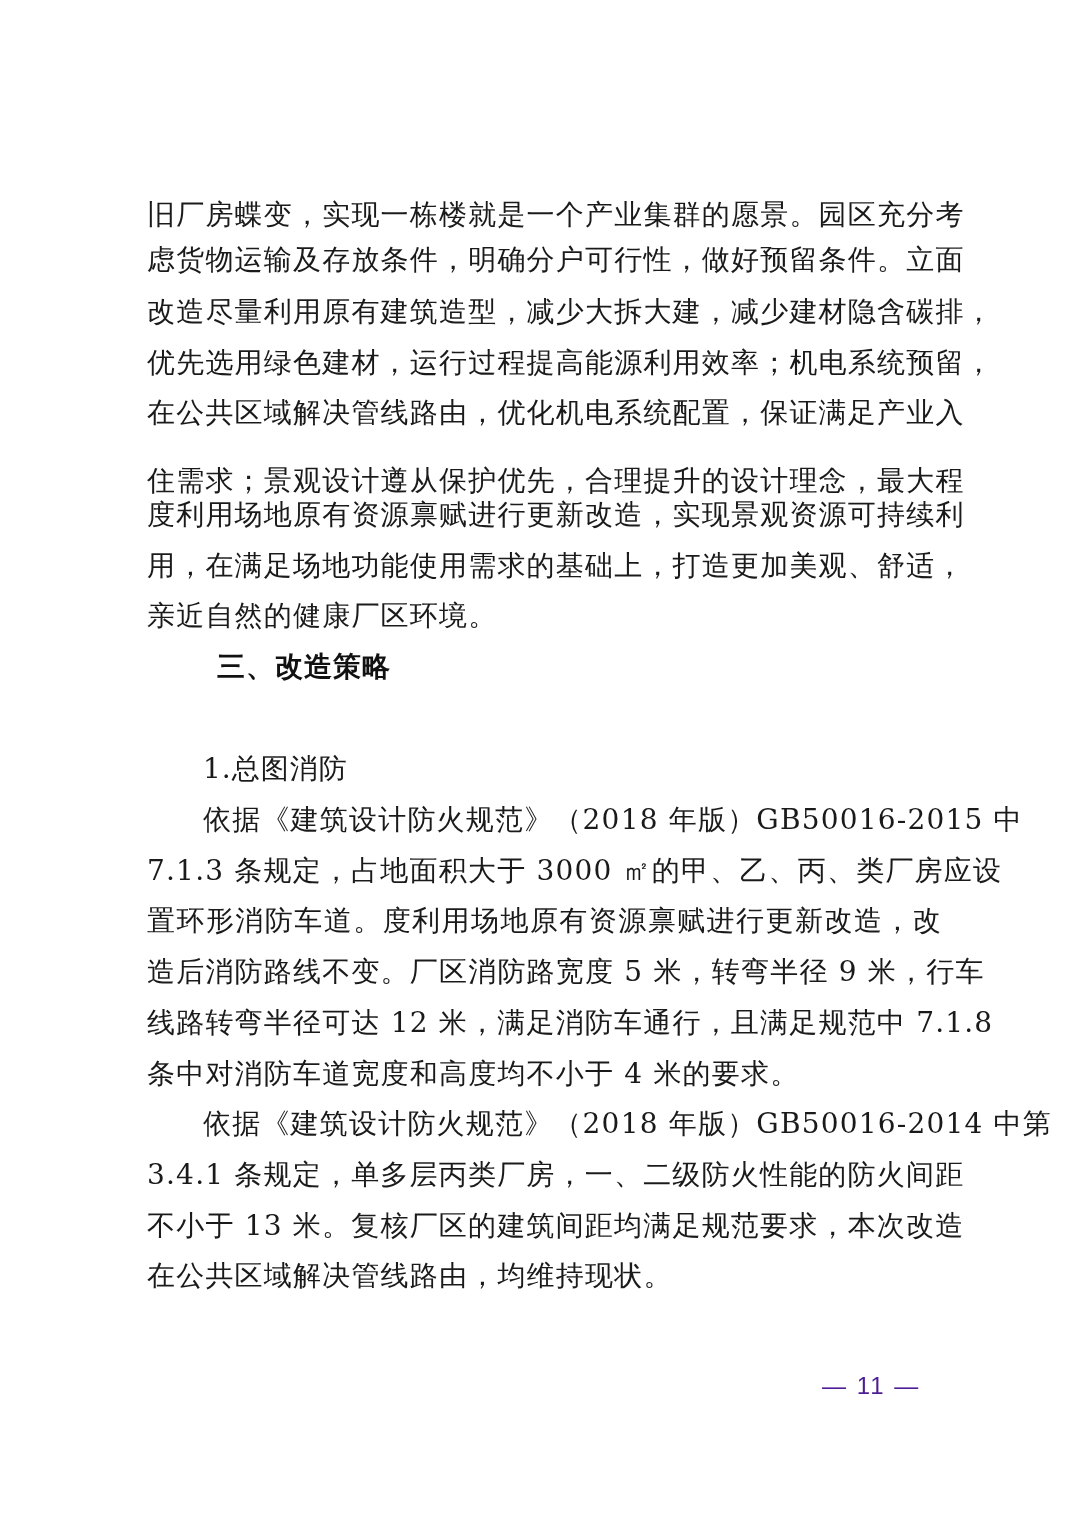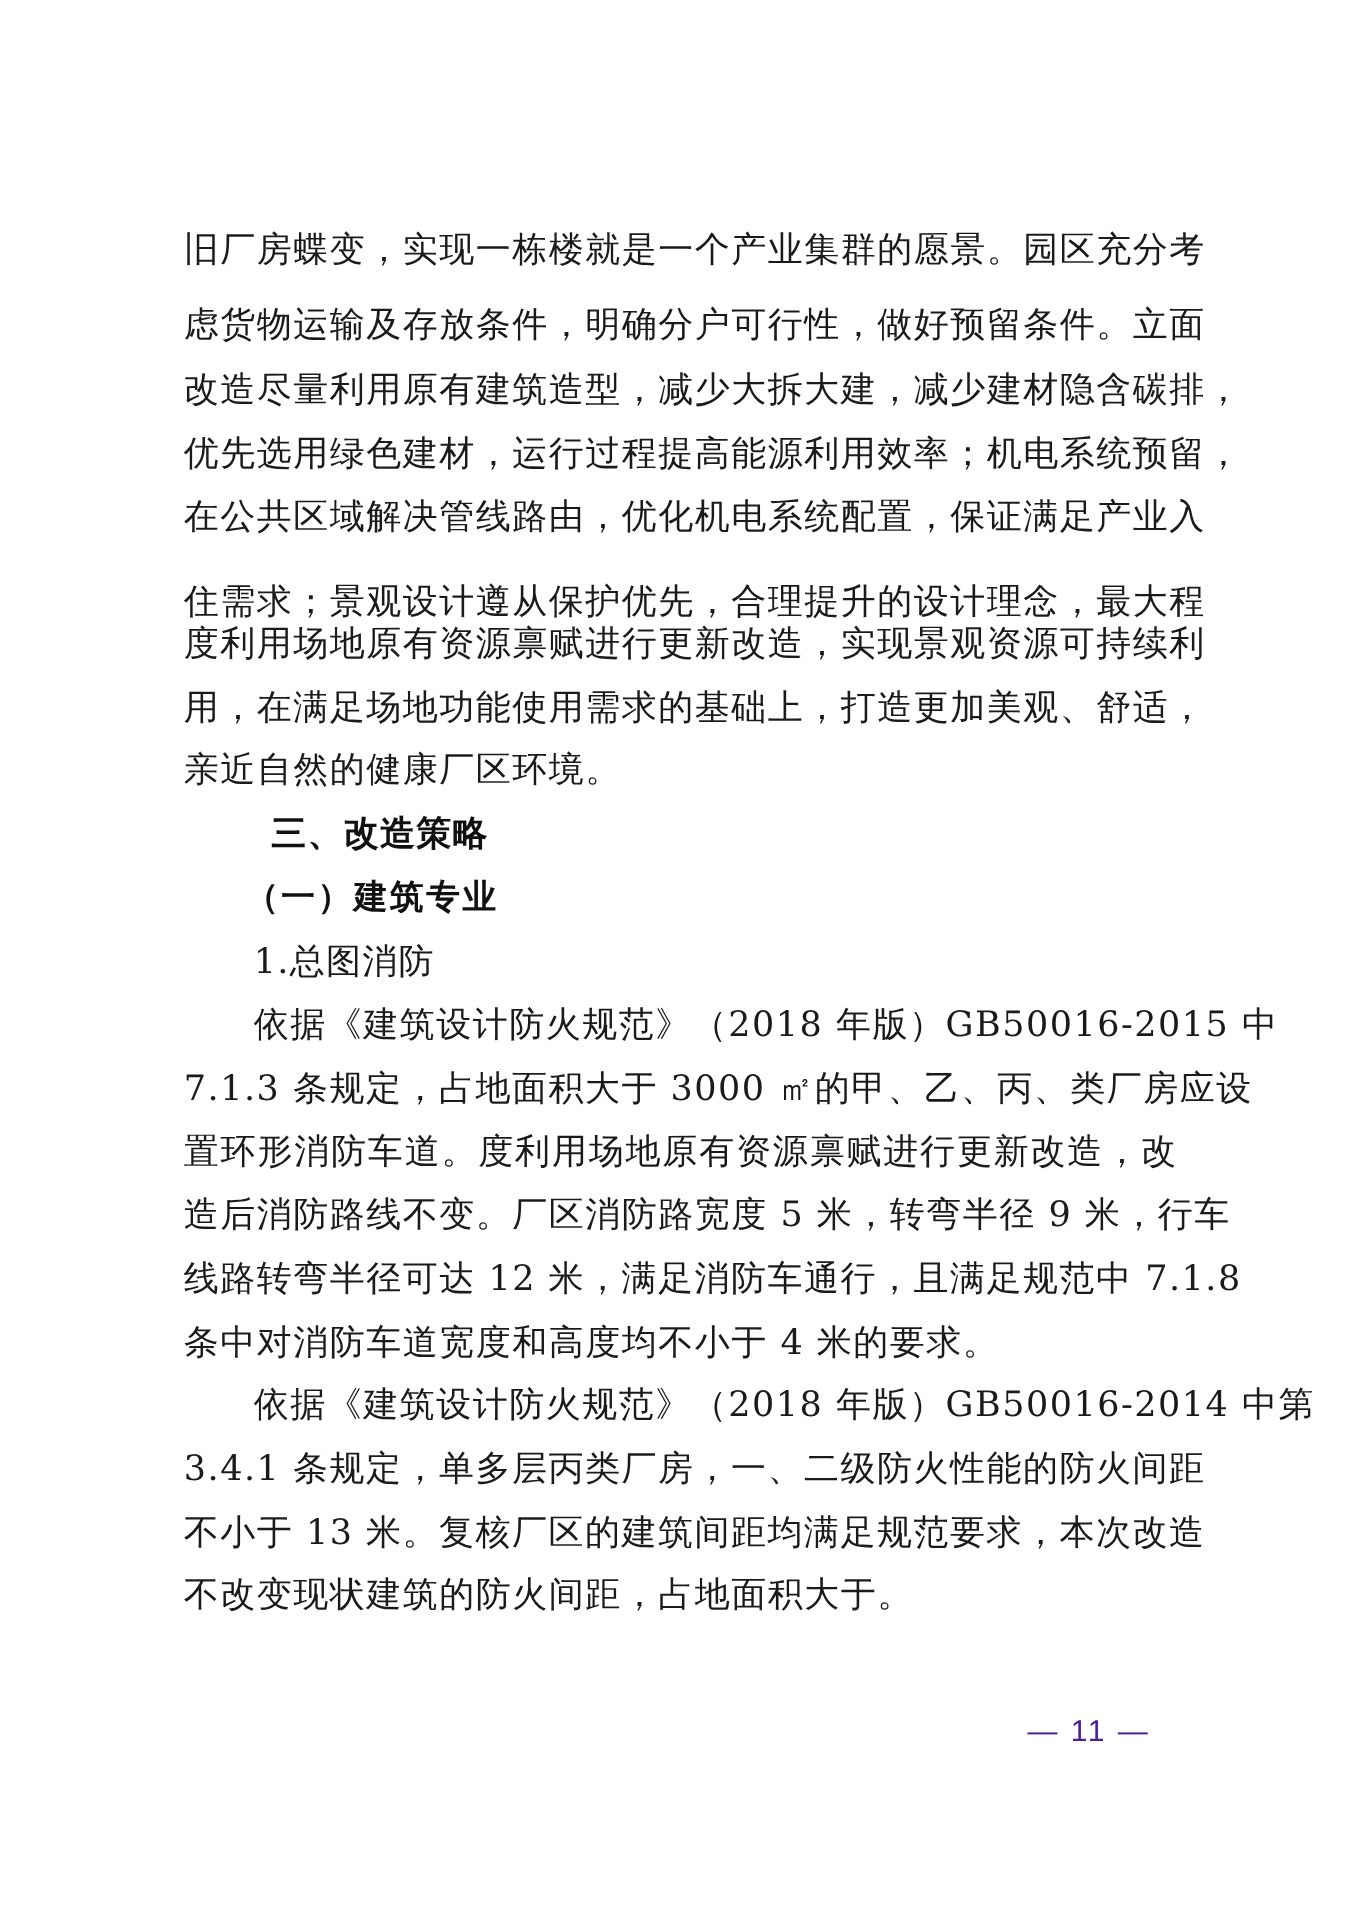--- a/index.html
+++ b/index.html
@@ -40,45 +40,44 @@
     font-family: Liberation Sans, sans-serif;
     font-size: 24px; color: #4c1d95; letter-spacing: 2px;
   }
 </style>
 </head>
 <body>
 
 <div class="page">
 
   <div>
-    <div class="line" style="top:183px">旧厂房蝶变，实现一栋楼就是一个产业集群的愿景。园区充分考</div>
+    <div class="line" style="top:198px">旧厂房蝶变，实现一栋楼就是一个产业集群的愿景。园区充分考</div>
     <div class="line" style="top:243px">虑货物运输及存放条件，明确分户可行性，做好预留条件。立面</div>
     <div class="line" style="top:295px">改造尽量利用原有建筑造型，减少大拆大建，减少建材隐含碳排，</div>
     <div class="line" style="top:346px">优先选用绿色建材，运行过程提高能源利用效率；机电系统预留，</div>
     <div class="line" style="top:396px">在公共区域解决管线路由，优化机电系统配置，保证满足产业入</div>
     <div class="line" style="top:464px">住需求；景观设计遵从保护优先，合理提升的设计理念，最大程</div>
     <div class="line" style="top:498px">度利用场地原有资源禀赋进行更新改造，实现景观资源可持续利</div>
     <div class="line" style="top:549px">用，在满足场地功能使用需求的基础上，打造更加美观、舒适，</div>
     <div class="line last" style="top:599px">亲近自然的健康厂区环境。</div>
   </div>
 
   <div class="h1" style="top:650px">三、改造策略</div>
-  <div class="h2" style="top:701px; left:196px">（一）建筑专业</div>
   <div class="h3" style="top:752px">1.总图消防</div>
 
   <div>
     <div class="line indent" style="top:803px">依据《建筑设计防火规范》（2018 年版）GB50016-2015 中</div>
     <div class="line" style="top:854px">7.1.3 条规定，占地面积大于 3000 ㎡的甲、乙、丙、类厂房应设</div>
     <div class="line" style="top:904px">置环形消防车道。度利用场地原有资源禀赋进行更新改造，改</div>
     <div class="line" style="top:955px">造后消防路线不变。厂区消防路宽度 5 米，转弯半径 9 米，行车</div>
     <div class="line" style="top:1006px">线路转弯半径可达 12 米，满足消防车通行，且满足规范中 7.1.8</div>
     <div class="line last" style="top:1057px">条中对消防车道宽度和高度均不小于 4 米的要求。</div>
   </div>
 
   <div>
     <div class="line indent" style="top:1107px">依据《建筑设计防火规范》（2018 年版）GB50016-2014 中第</div>
     <div class="line" style="top:1158px">3.4.1 条规定，单多层丙类厂房，一、二级防火性能的防火间距</div>
     <div class="line" style="top:1209px">不小于 13 米。复核厂区的建筑间距均满足规范要求，本次改造</div>
-    <div class="line last" style="top:1259px">不改变现状建筑的防火间距，占地面积大于。</div>
+    <div class="line last" style="top:1259px">在公共区域解决管线路由，均维持现状。</div>
   </div>
 
   <div class="page-num">— 11 —</div>
 </div>
 
 </body></html>

